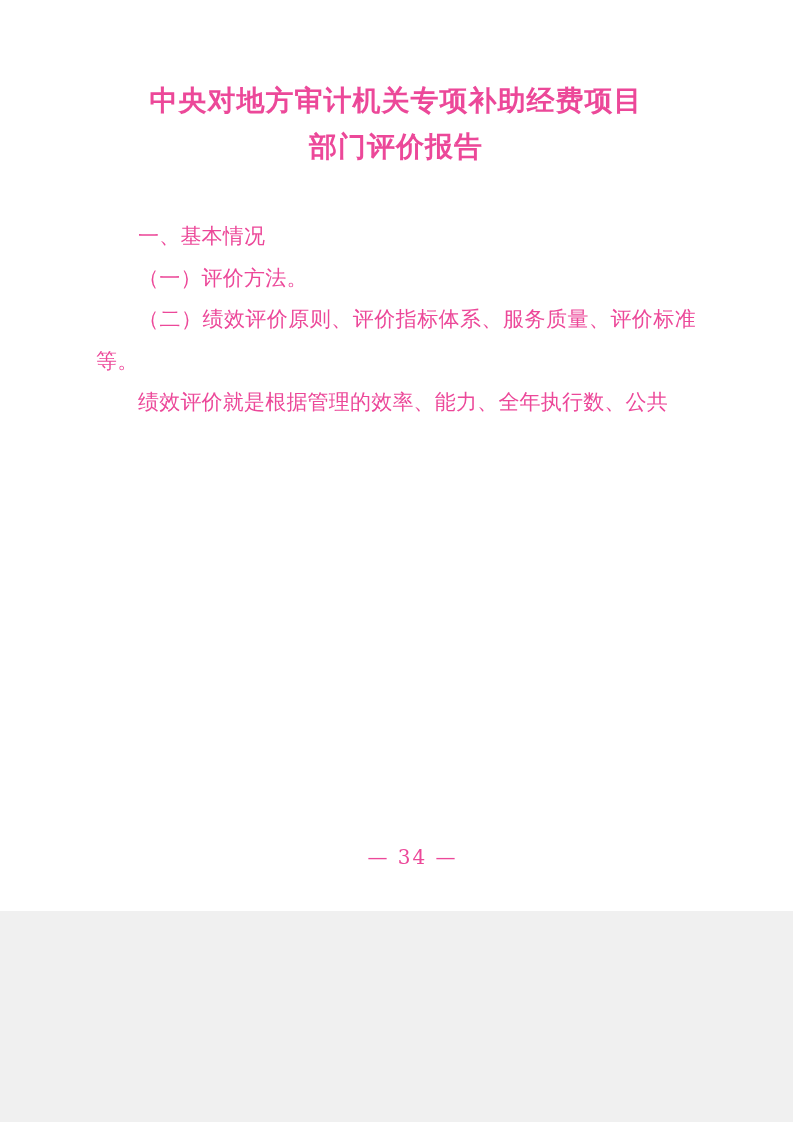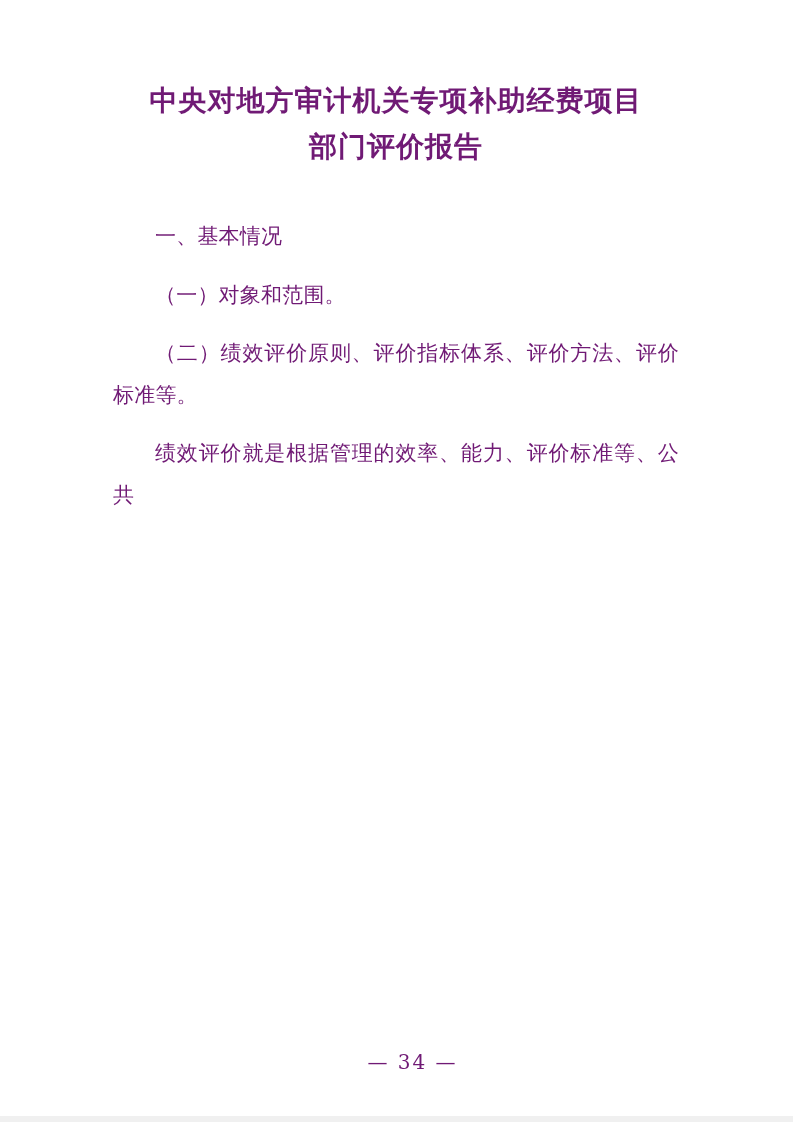--- a/index.html
+++ b/index.html
@@ -2,28 +2,28 @@
 <html><head>
 <meta charset="utf-8">
 <style>
   html, body {
     margin: 0;
     padding: 0;
     background: #f0f0f0;
   }
   .page {
     width: 793px;
-    height: 1116px;
+    height: 911px;
     background: #ffffff;
     position: relative;
     margin: 0 auto;
     overflow: hidden;
     box-sizing: border-box;
     font-family: "DejaVu Serif", "Liberation Serif", serif;
-    color: #701a75;
+    color: #ec4899;
   }
   .content {
     position: absolute;
     left: 96px;
     top: 78px;
     width: 600px;
   }
   .doc-title {
     text-align: center;
     font-family: "DejaVu Sans", "Liberation Sans", sans-serif;
@@ -34,21 +34,21 @@
     margin: 0;
     padding: 0;
   }
   .doc-title .line2 {
     display: block;
   }
   .body-block {
     margin-top: 46px;
   }
   p.para {
-    margin: 17px;
+    margin: 0;
     font-size: 21px;
     line-height: 41.5px;
     text-align: justify;
     text-justify: inter-ideograph;
     letter-spacing: 0.2px;
     text-indent: 0;
   }
   p.indent2 {
     text-indent: 42px;
   }
@@ -70,22 +70,22 @@
 
   <div class="content">
 
     <h1 class="doc-title">
       <span>中央对地方审计机关专项补助经费项目</span>
       <span class="line2">部门评价报告</span>
     </h1>
 
     <div class="body-block">
       <p class="para indent2">一、基本情况</p>
-      <p class="para indent2">（一）对象和范围。</p>
-      <p class="para indent2">（二）绩效评价原则、评价指标体系、评价方法、评价标准等。</p>
-      <p class="para indent2">绩效评价就是根据管理的效率、能力、评价标准等、公共</p>
+      <p class="para indent2">（一）评价方法。</p>
+      <p class="para indent2">（二）绩效评价原则、评价指标体系、服务质量、评价标准等。</p>
+      <p class="para indent2">绩效评价就是根据管理的效率、能力、全年执行数、公共</p>
     </div>
 
   </div>
 
   <div class="page-number">— 34 —</div>
 
 </div>
 
 </body></html>

